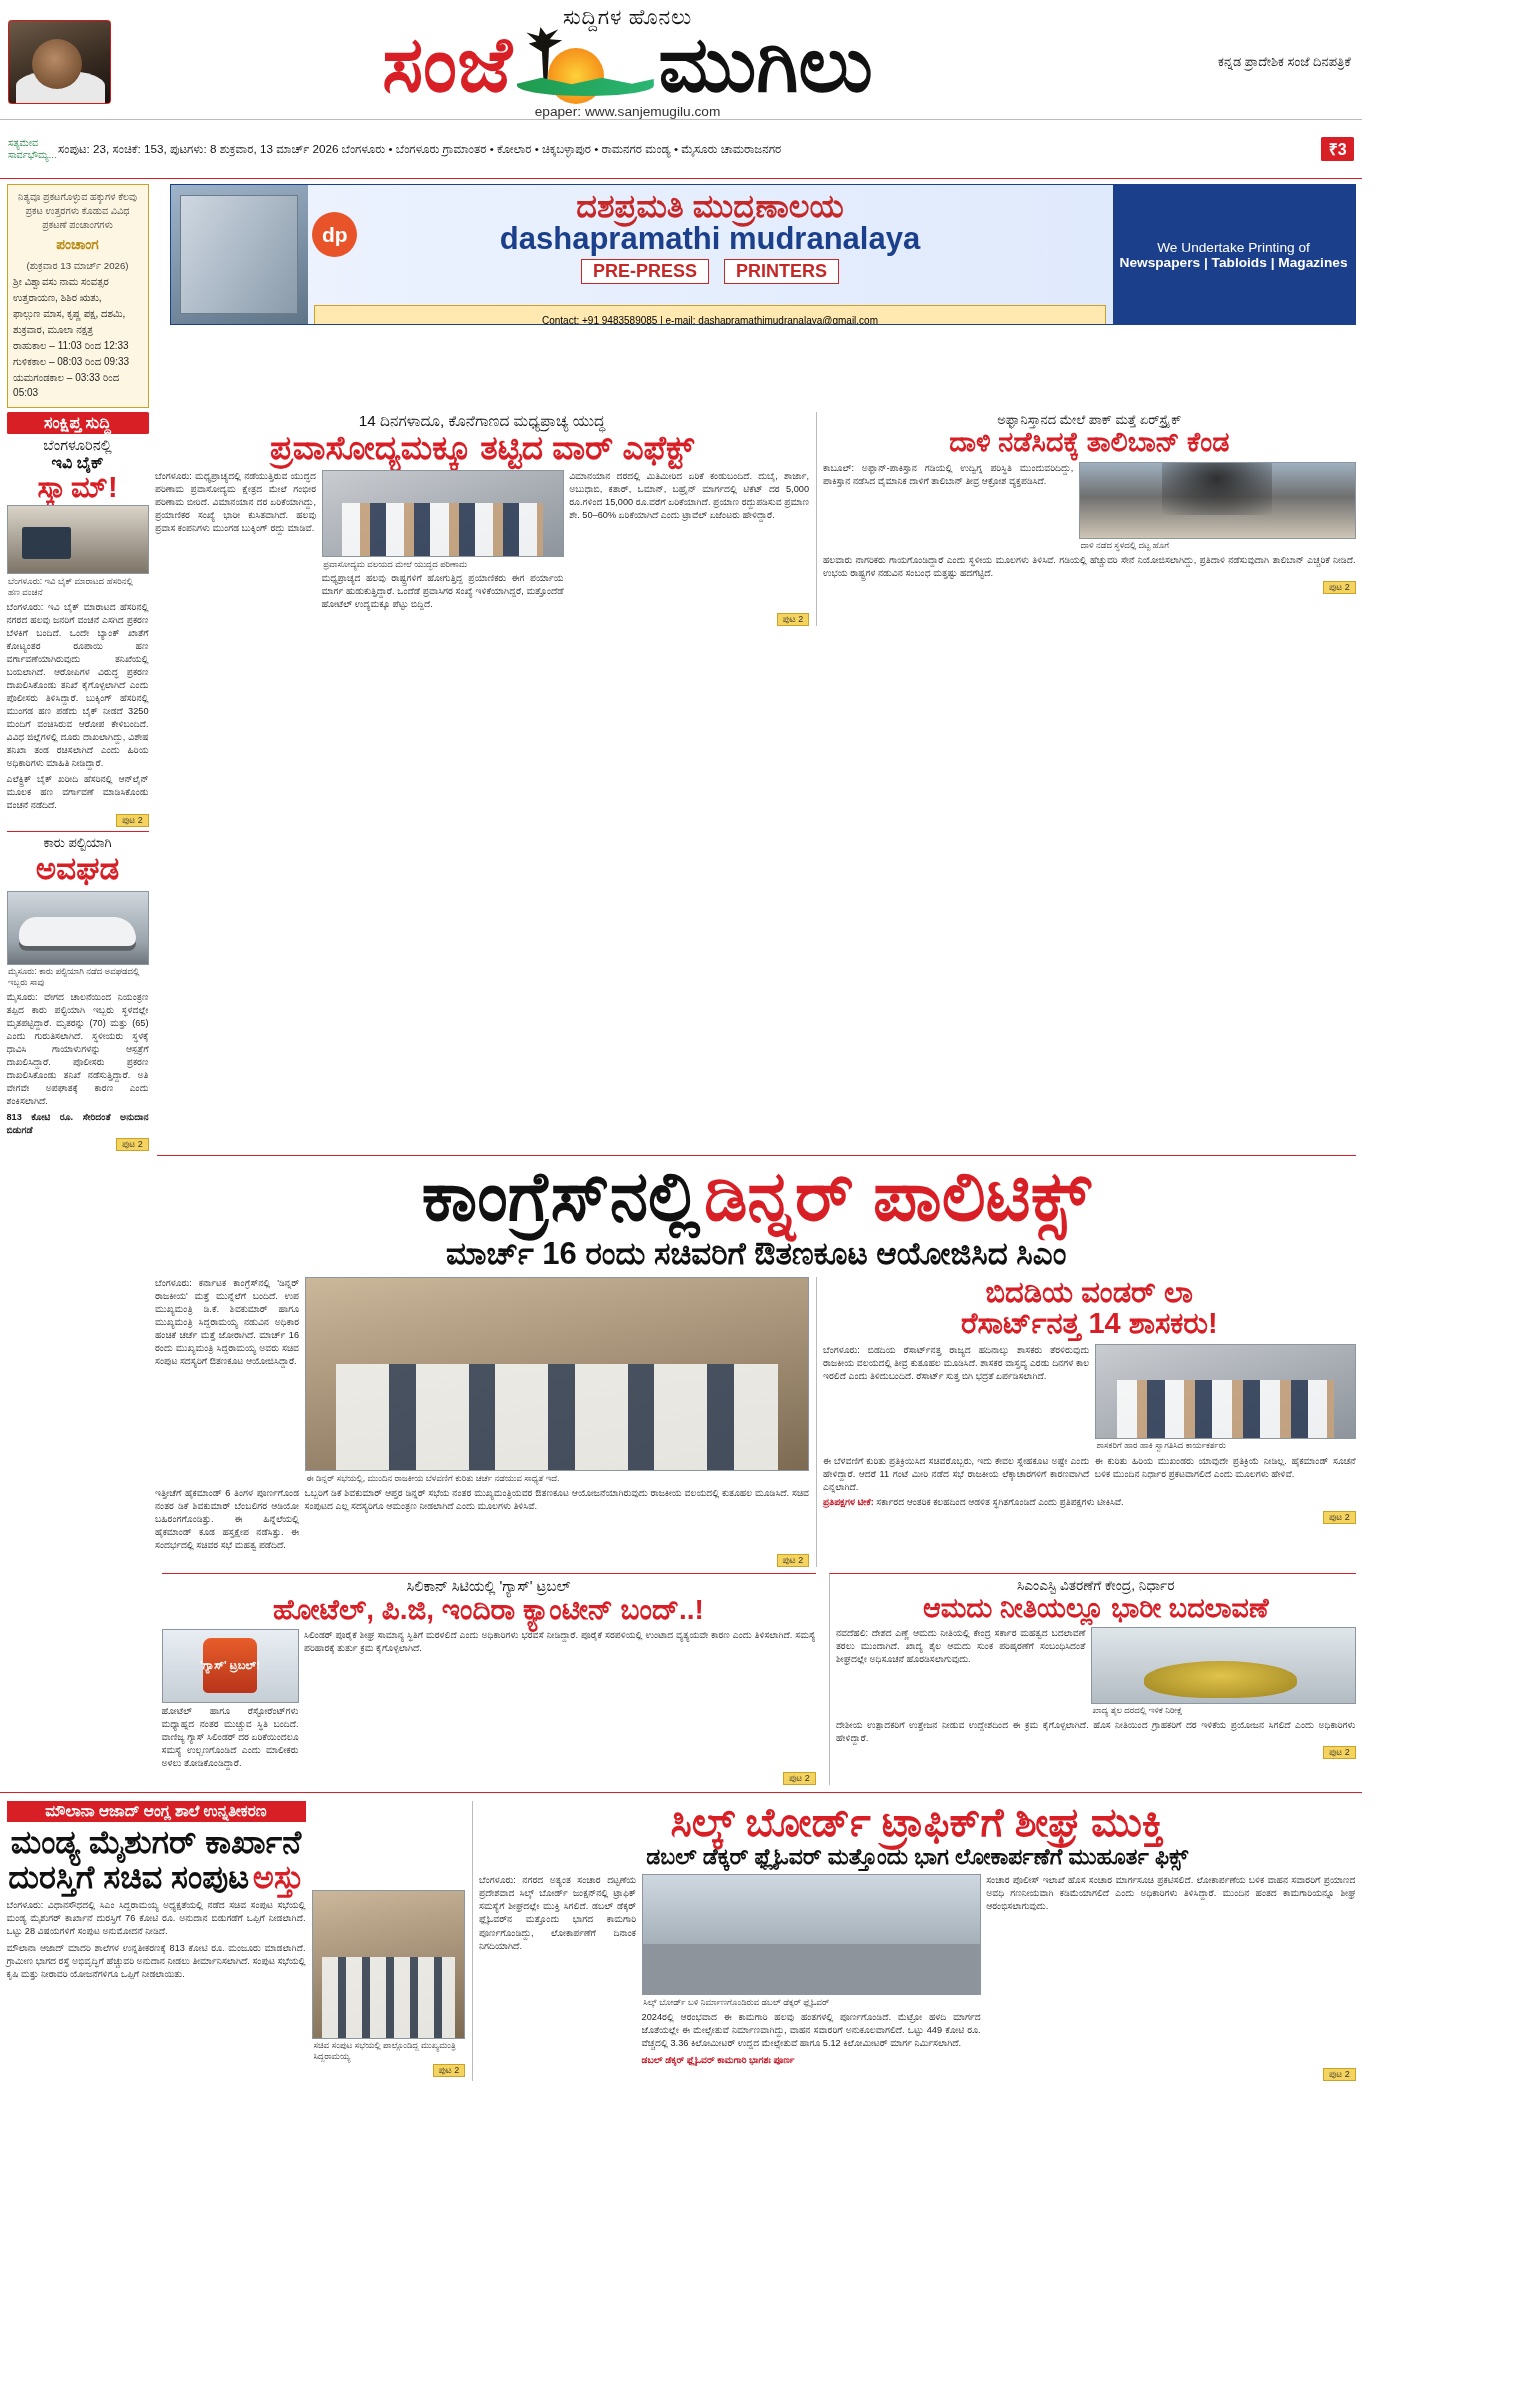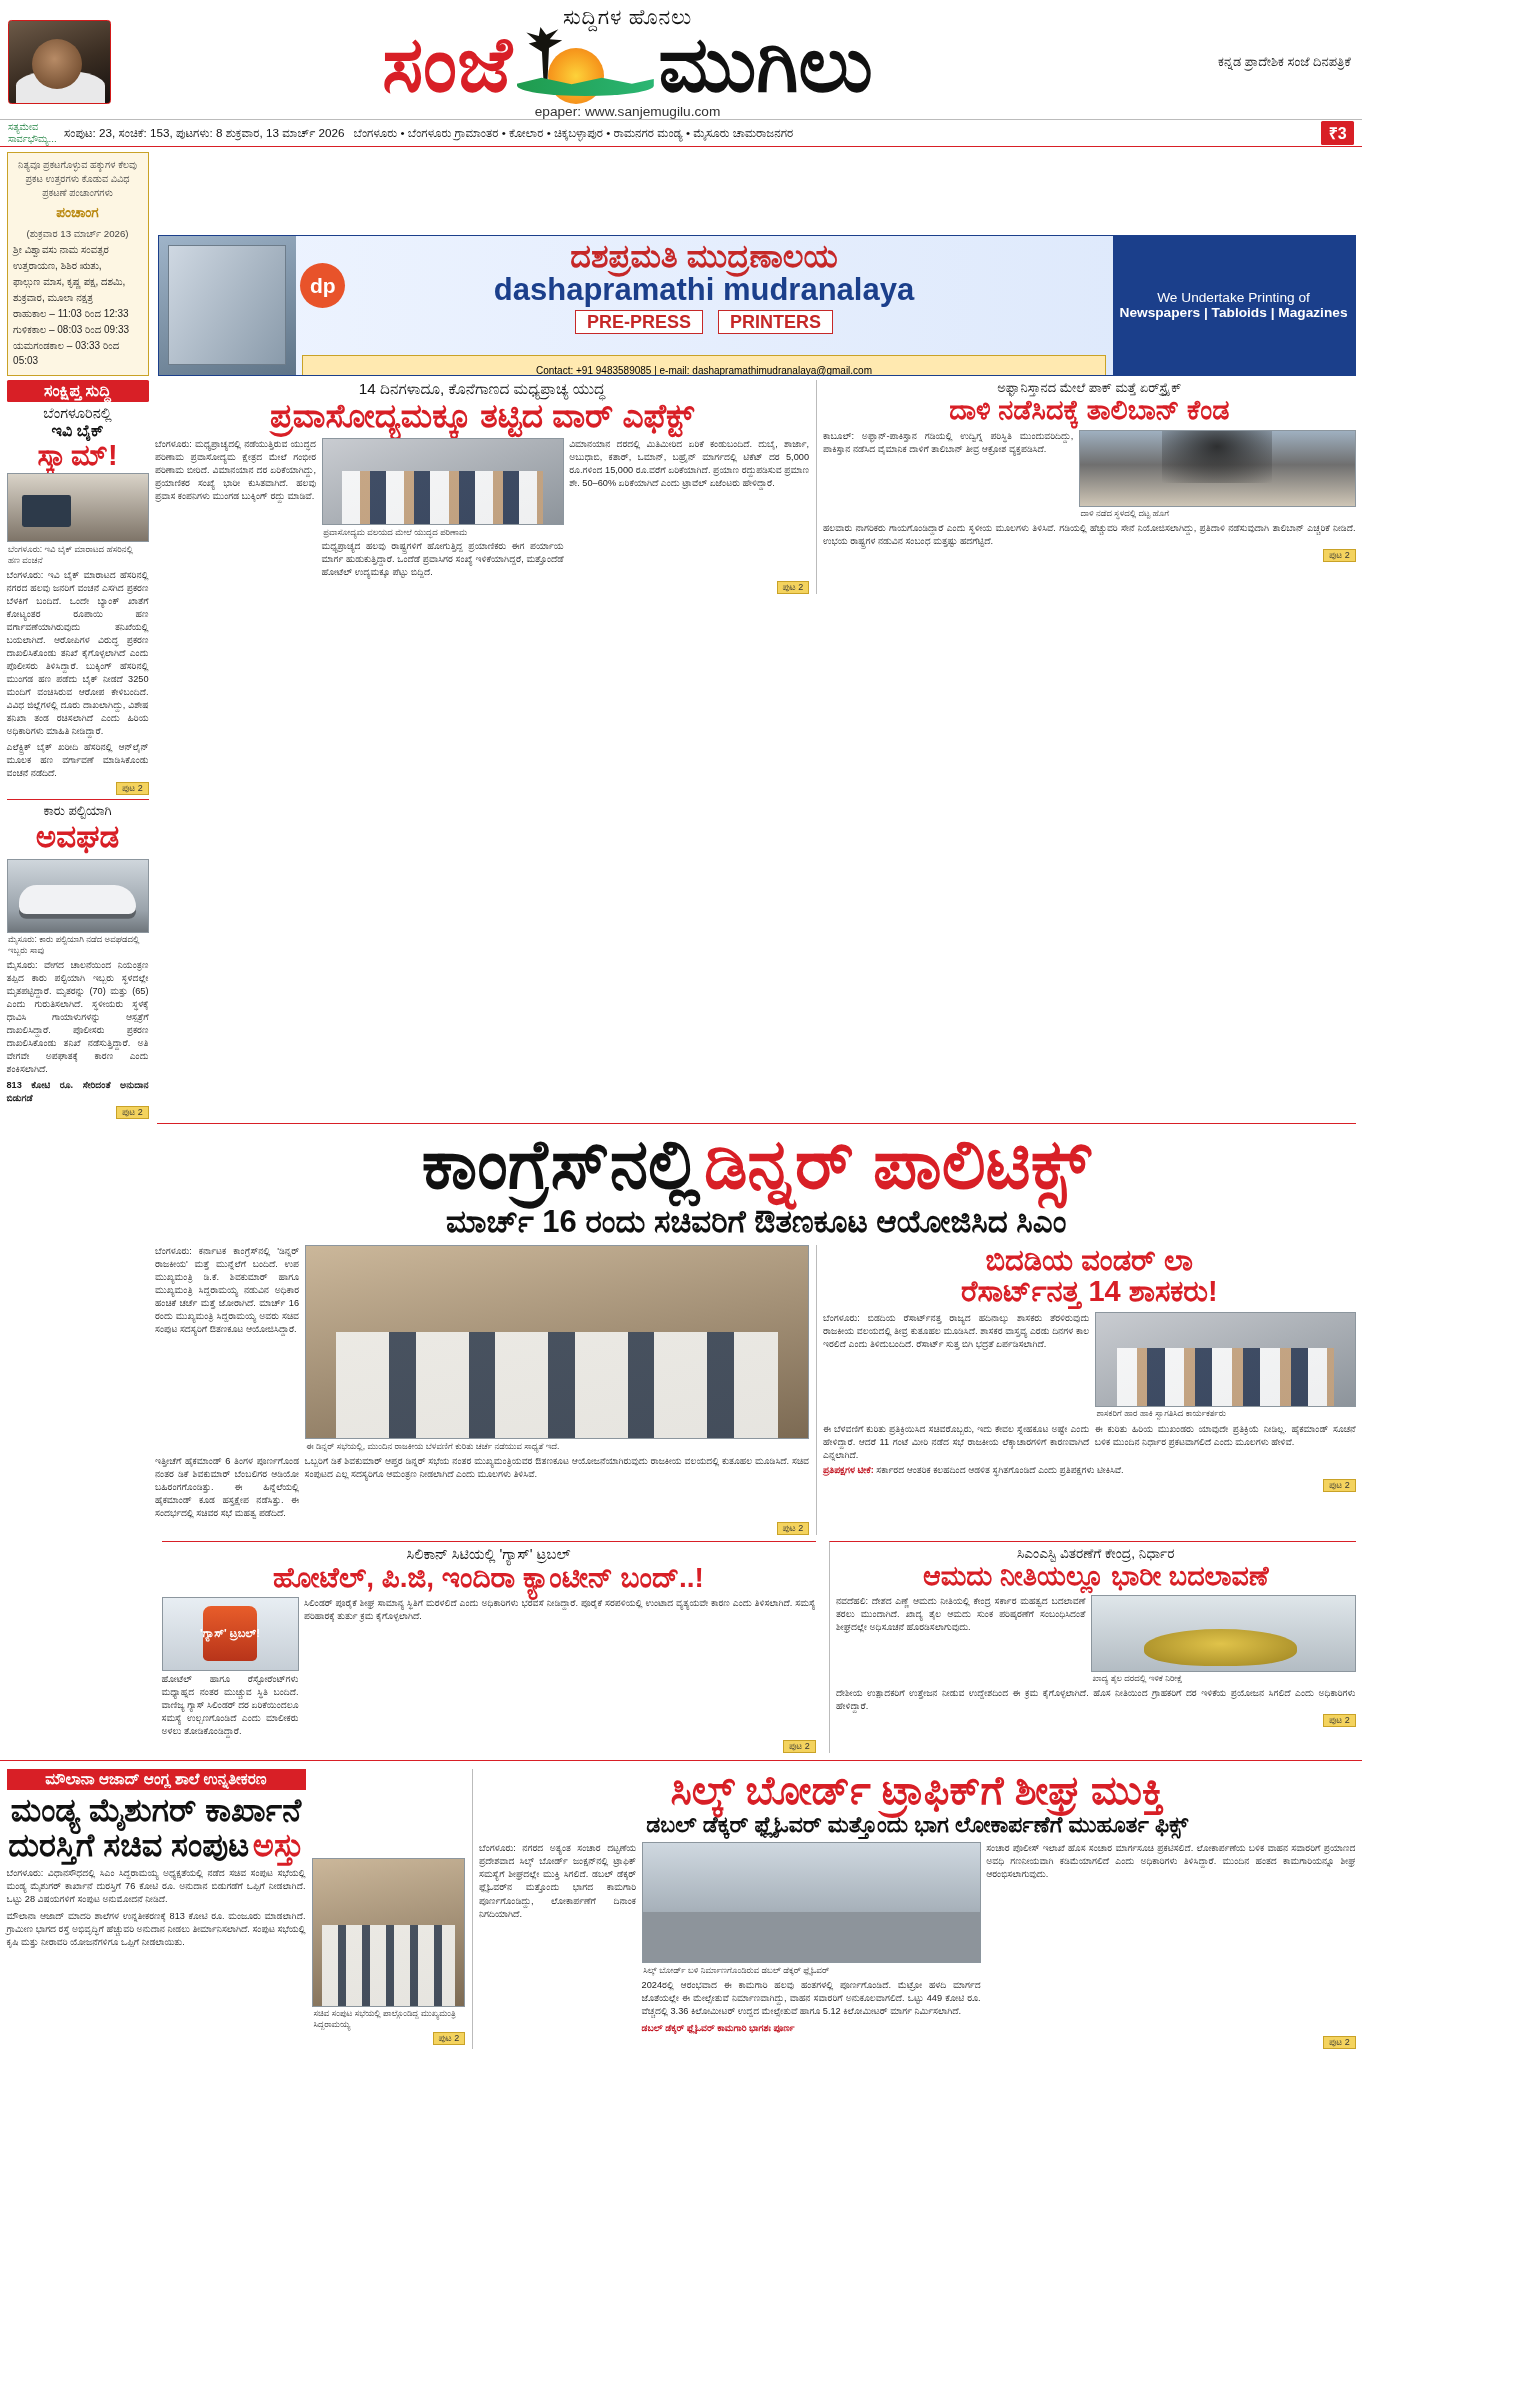--- a/index.html
+++ b/index.html
@@ -78,31 +78,31 @@
     font-size: 77px; font-weight: bold; color:#111; line-height:1;
   }
   .mh-epaper { font-size: 13.7px; color:#333; margin-top:1.6px; }
   .mh-right {
     width: 210px; text-align:right; font-size:12px; color:#111; padding-right:3.2px;
   }
   .mh-right .kn { font-size:13px; }
 
   .mh-strip {
     display:flex; align-items:center; border-top:0.8px solid #bbb; border-bottom:1.6px solid #d81f26;
-    font-size:11.7px; padding:1px 8px; gap:9px;
+    font-size:11.7px; padding:17px 8px; gap:3px;
   }
   .mh-strip .seal { width:47px; height:24px; color:#1a7f3c; font-size:9.7px; }
   .mh-strip .vol { color:#111; }
   .mh-strip .region { flex:1; color:#111; }
   .mh-strip .price {
     background:#d81f26; color:#fff; padding:0.8px 7.3px; font-weight:bold; font-size:16px; border-radius:1.6px;
   }
 
   
-  .top-area { display:flex; padding: 4.8px 6.5px 0 6.5px; gap:9px;align-items:flex-end; }
+  .top-area { display:flex; padding: 4.8px 6.5px 0 6.5px; gap:21px; }
   .left-col { width: 142px; flex:none; }
   .right-area { flex:1; }
 
   .panchanga {
     border:1.6px solid #c9a227; background:#fdf6e3; padding:4.8px 5.6px; font-size:10px; line-height:1.45;
     color:#222;
   }
   .panchanga h4 {
     margin:3.2px 0 4px 0; text-align:center; color:#b8860b; font-size:13.7px;
   }

